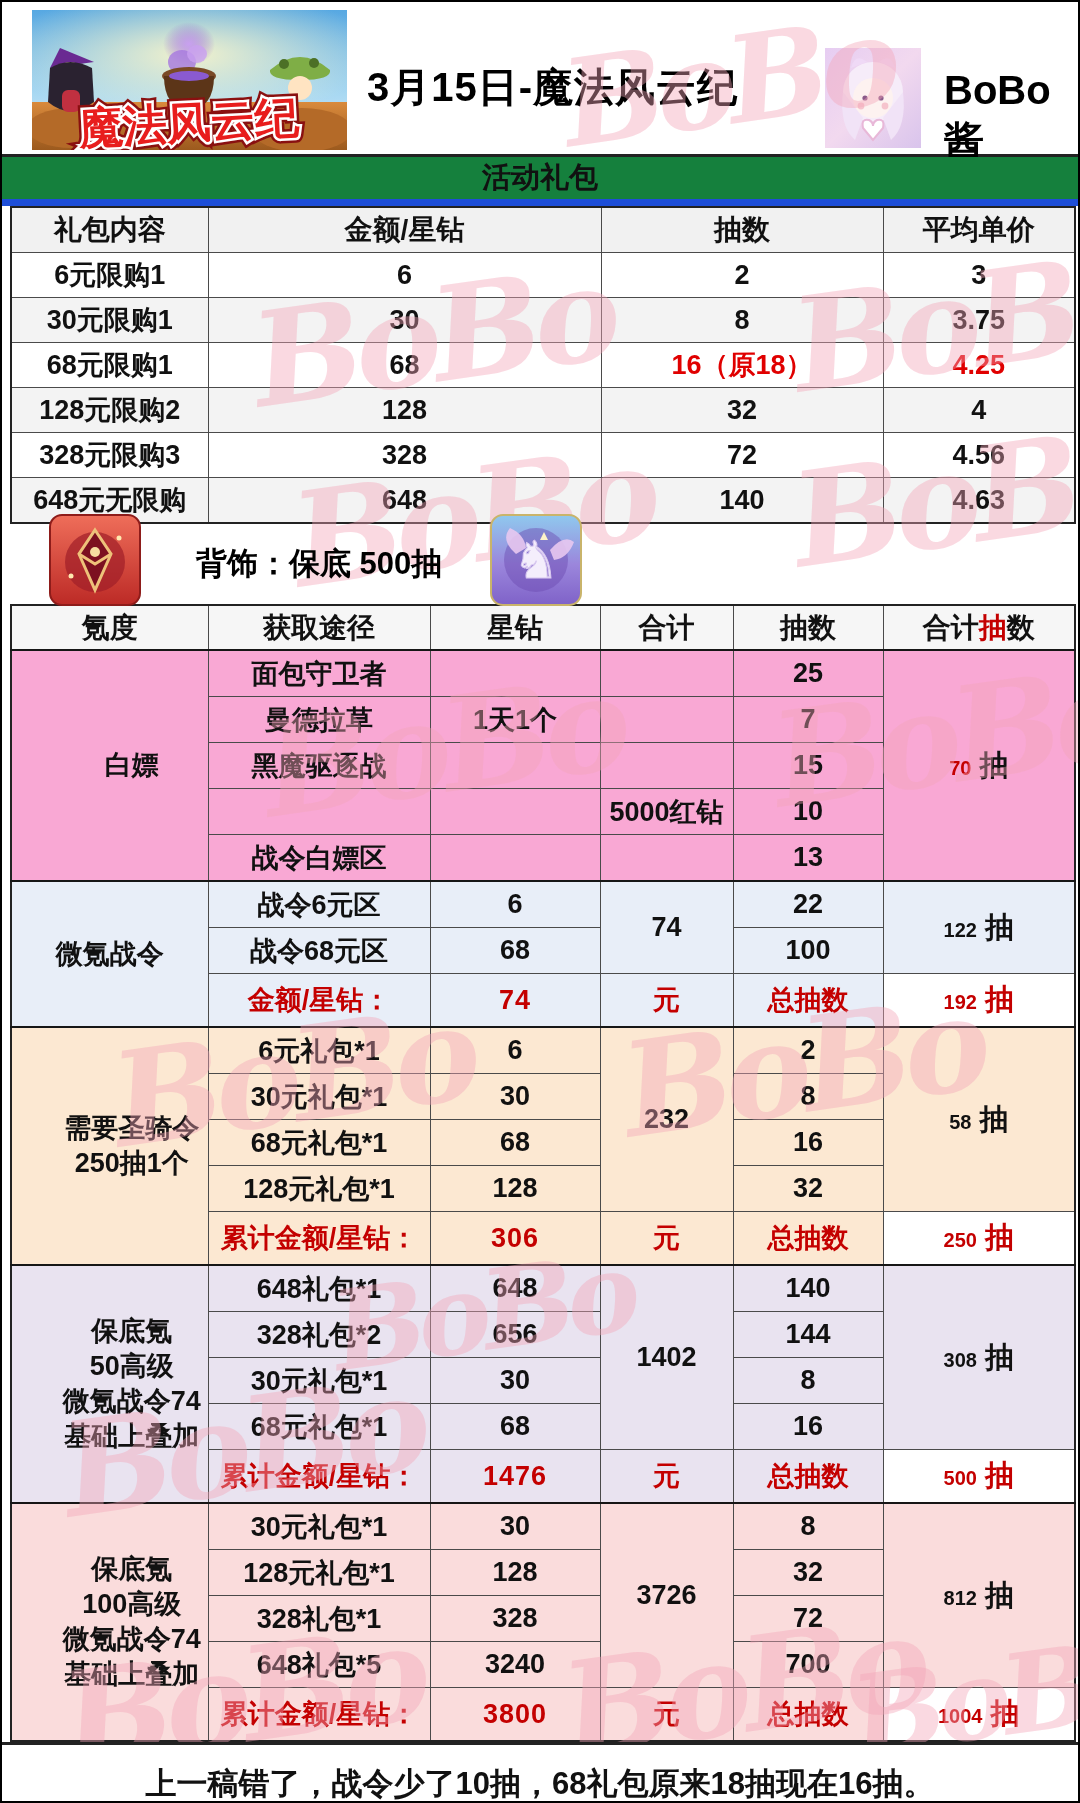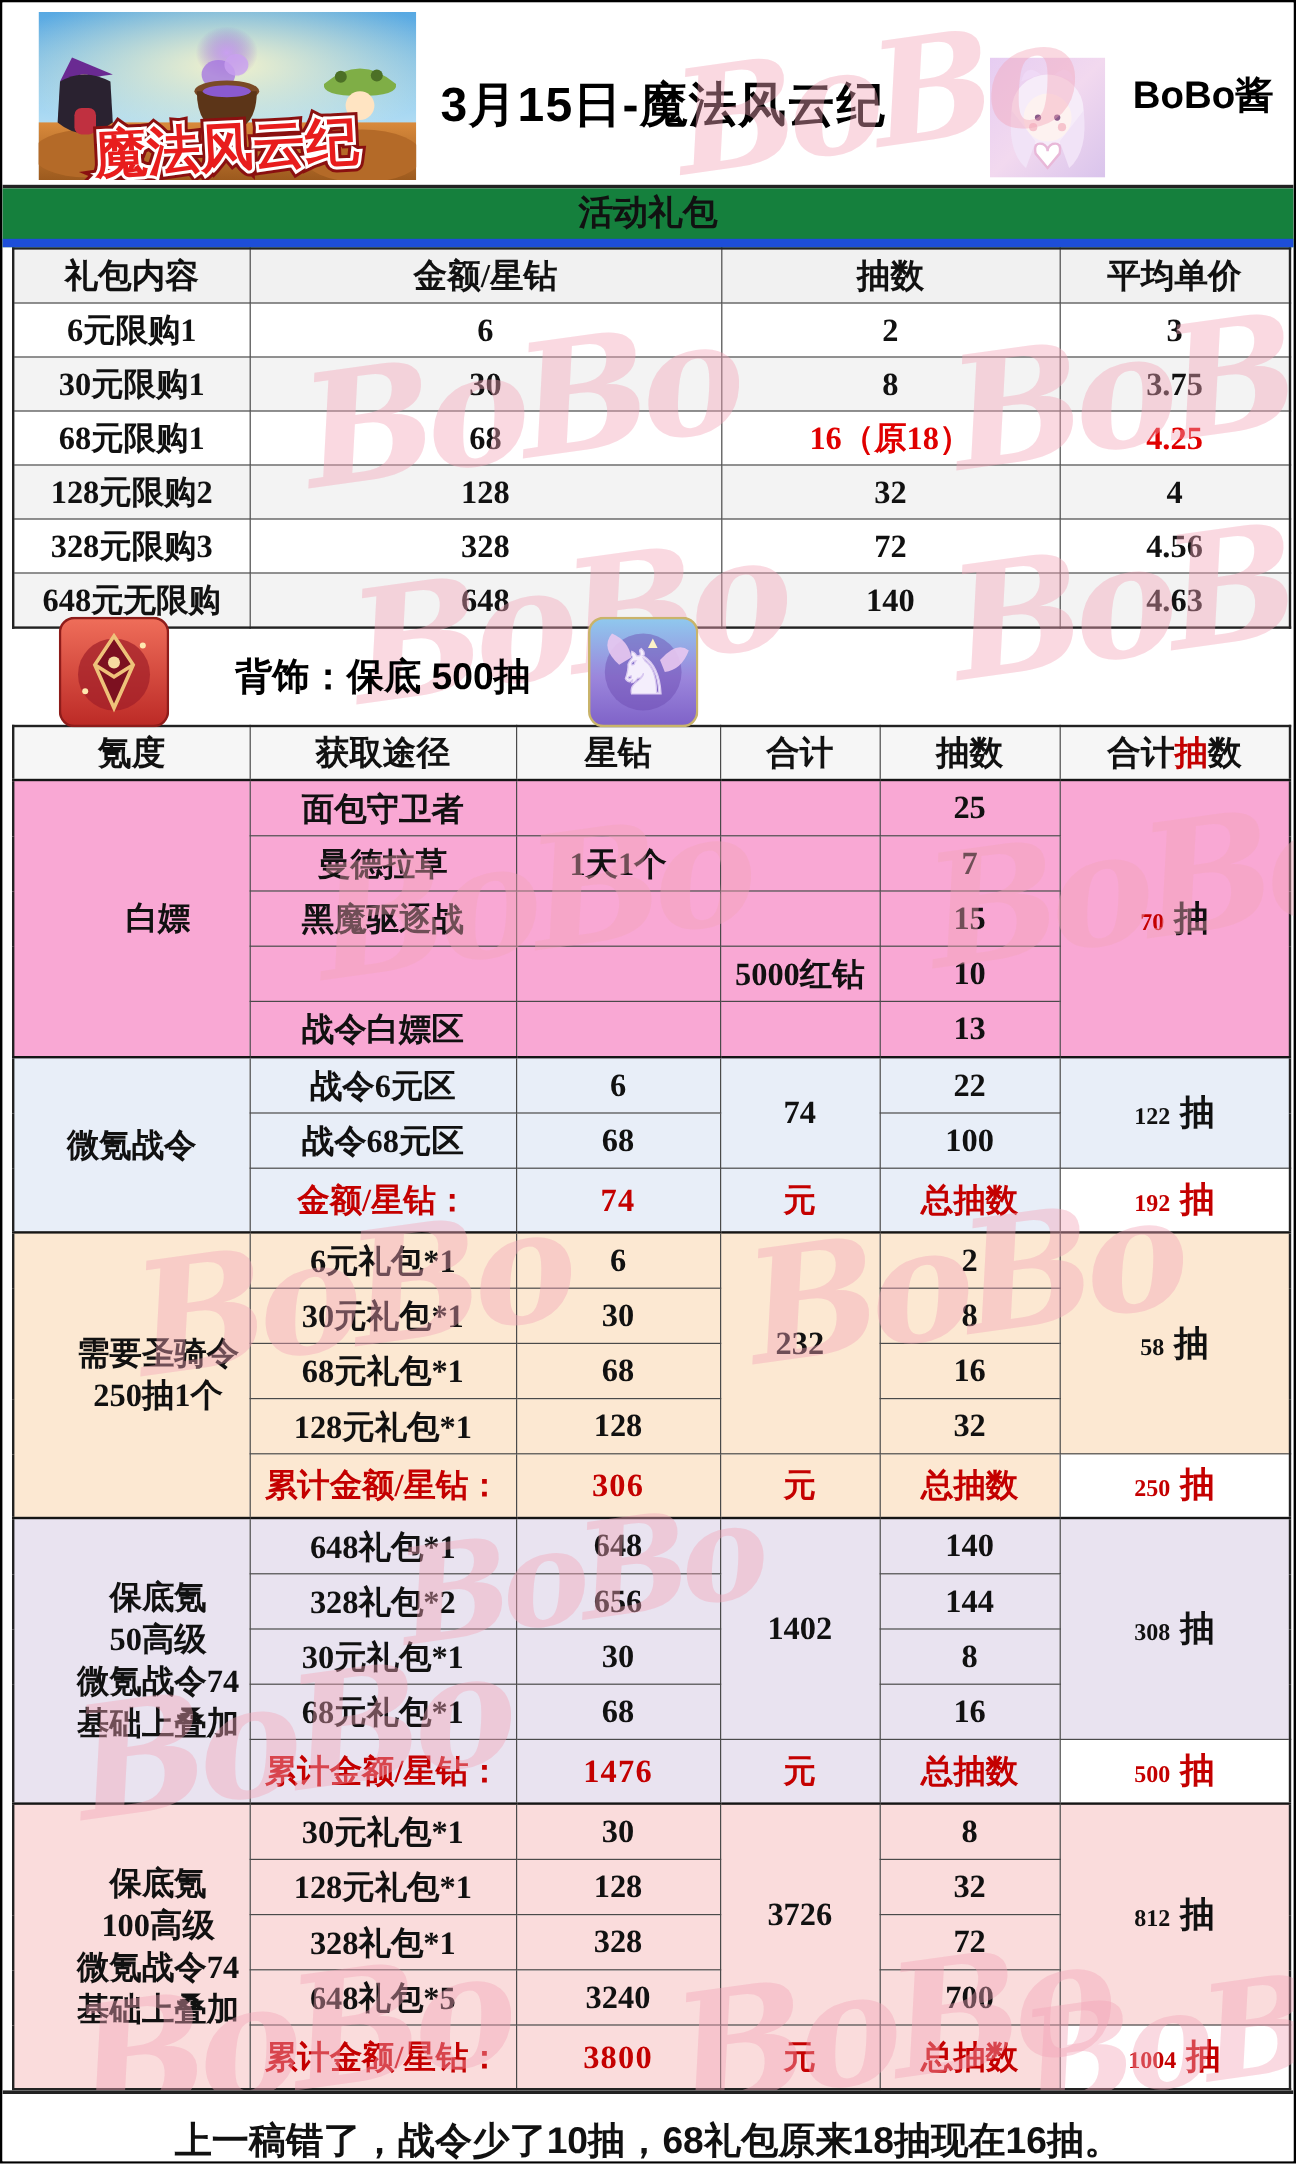--- a/index.html
+++ b/index.html
@@ -6,26 +6,26 @@
   #page{
     position:relative;width:1080px;height:1803px;background:#fff;
     border:2px solid #000;box-sizing:border-box;overflow:hidden;
     font-family:"Liberation Sans","DejaVu Sans",sans-serif;font-weight:700;color:#111;
   }
   
   .header{height:152px;border-bottom:3px solid #222;position:relative;background:#fff;}
   .banner{position:absolute;left:30px;top:8px;width:315px;height:140px;overflow:hidden;}
   .page-title{position:absolute;left:365px;top:58px;font-size:40px;letter-spacing:1px;color:#000;white-space:nowrap;}
   .avatar{position:absolute;left:823px;top:46px;width:96px;height:100px;}
-  .author{position:absolute;left:942px;top:56px;font-size:32px;color:#000;}
+  .author{position:absolute;left:942px;top:66px;font-size:40px;color:#000;}
   
   .titlebar{height:42px;border-bottom:7px solid #1d4ed8;display:flex;align-items:center;justify-content:center;font-size:29px;background:#15803d;position:relative;z-index:6;}
   .footerbar{height:78px;border-top:3px solid #222;border-bottom:3px solid #222;display:flex;align-items:center;justify-content:center;font-size:31px;background:#fff;position:relative;z-index:6;margin-top:0;}
   
-  .twrap{padding:0 8px;font-family:Liberation Serif, serif;}
+  .twrap{padding:0 8px;}
   table{width:1064px;table-layout:fixed;border-collapse:collapse;border:2px solid #222;}
   td,th{border:1px solid #4a4a4a;text-align:center;vertical-align:middle;padding:0;font-weight:700;color:#111;}
   #t1 th{height:44px;font-size:28px;background:#f1f1f1;}
   #t1 td{height:44px;font-size:27px;background:#fff;}
   #t1 tr.even td{background:#f3f3f3;}
   #t2 th{height:43px;font-size:28px;background:#f6f6f6;}
   #t2 td{height:45px;font-size:27px;}
   #t2 td.sum{height:52px;}
   .pre{white-space:pre-line;line-height:1.3;font-size:26px;padding-left:44px;}
   .s0 td{background:#f9a8d4;}

